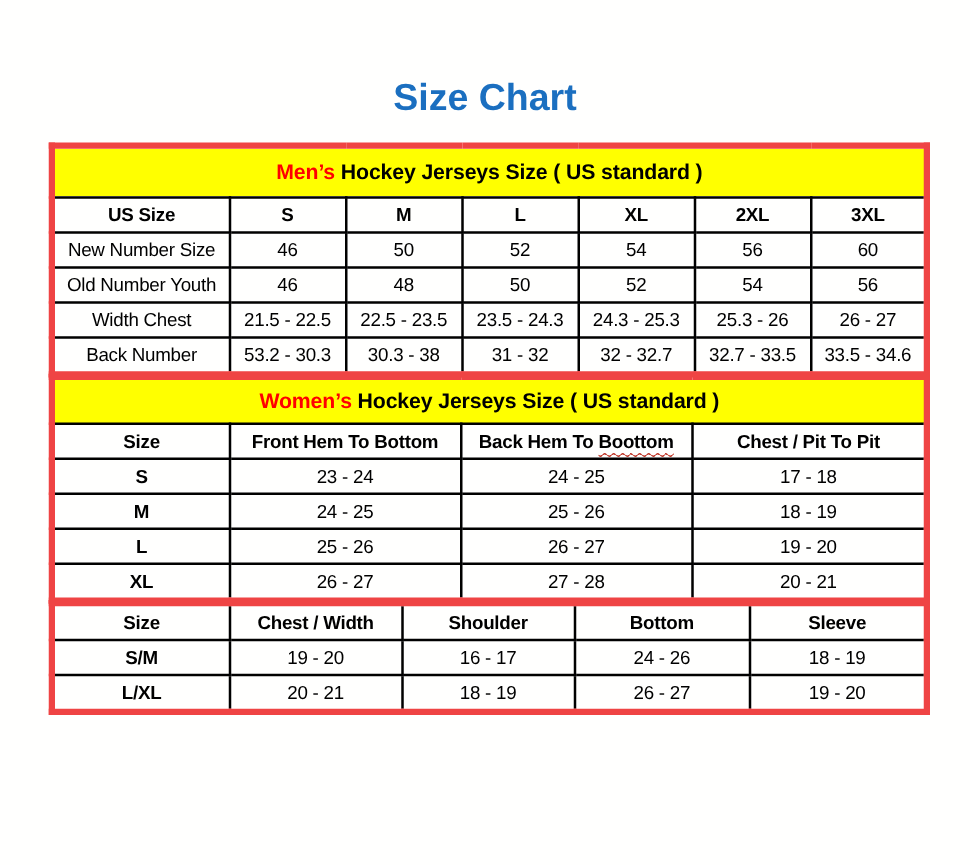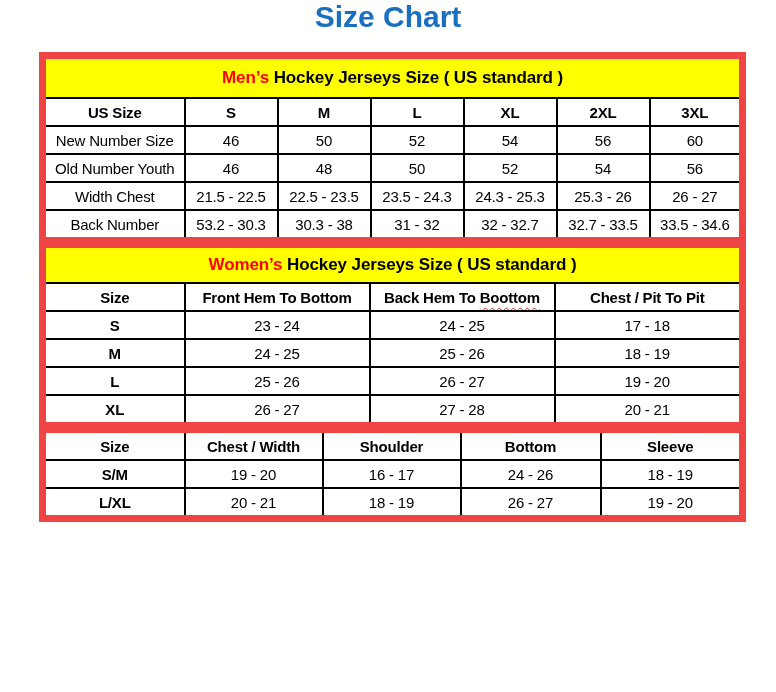--- a/index.html
+++ b/index.html
@@ -6,31 +6,32 @@
   body { font-family: "Liberation Sans", "DejaVu Sans", sans-serif; }
   .canvas {
     position: relative;
     width: 776px;
     height: 692px;
     background: #fffffe;
     overflow: hidden;
   }
   .title {
     margin: 0;
+    padding-top: 62px;
     text-align: center;
     color: #1b6fc0;
     font-size: 30px;
     font-weight: 700;
   }
   table.tbl {
     border-collapse: collapse;
     table-layout: fixed;
     width: 700px;
     margin-left: 39px;
-    border: 7px solid #ef4444;
+    border: 5px solid #ef4444;
   }
   table.tbl:first-of-type { margin-top: 18px; }
   table.tbl + table.tbl { margin-top: -3px; }
   .tbl td, .tbl th {
     border: 2px solid #000;
     height: 24px;
     padding: 1px 2px;
     text-align: center;
     vertical-align: middle;
     font-size: 15px;

